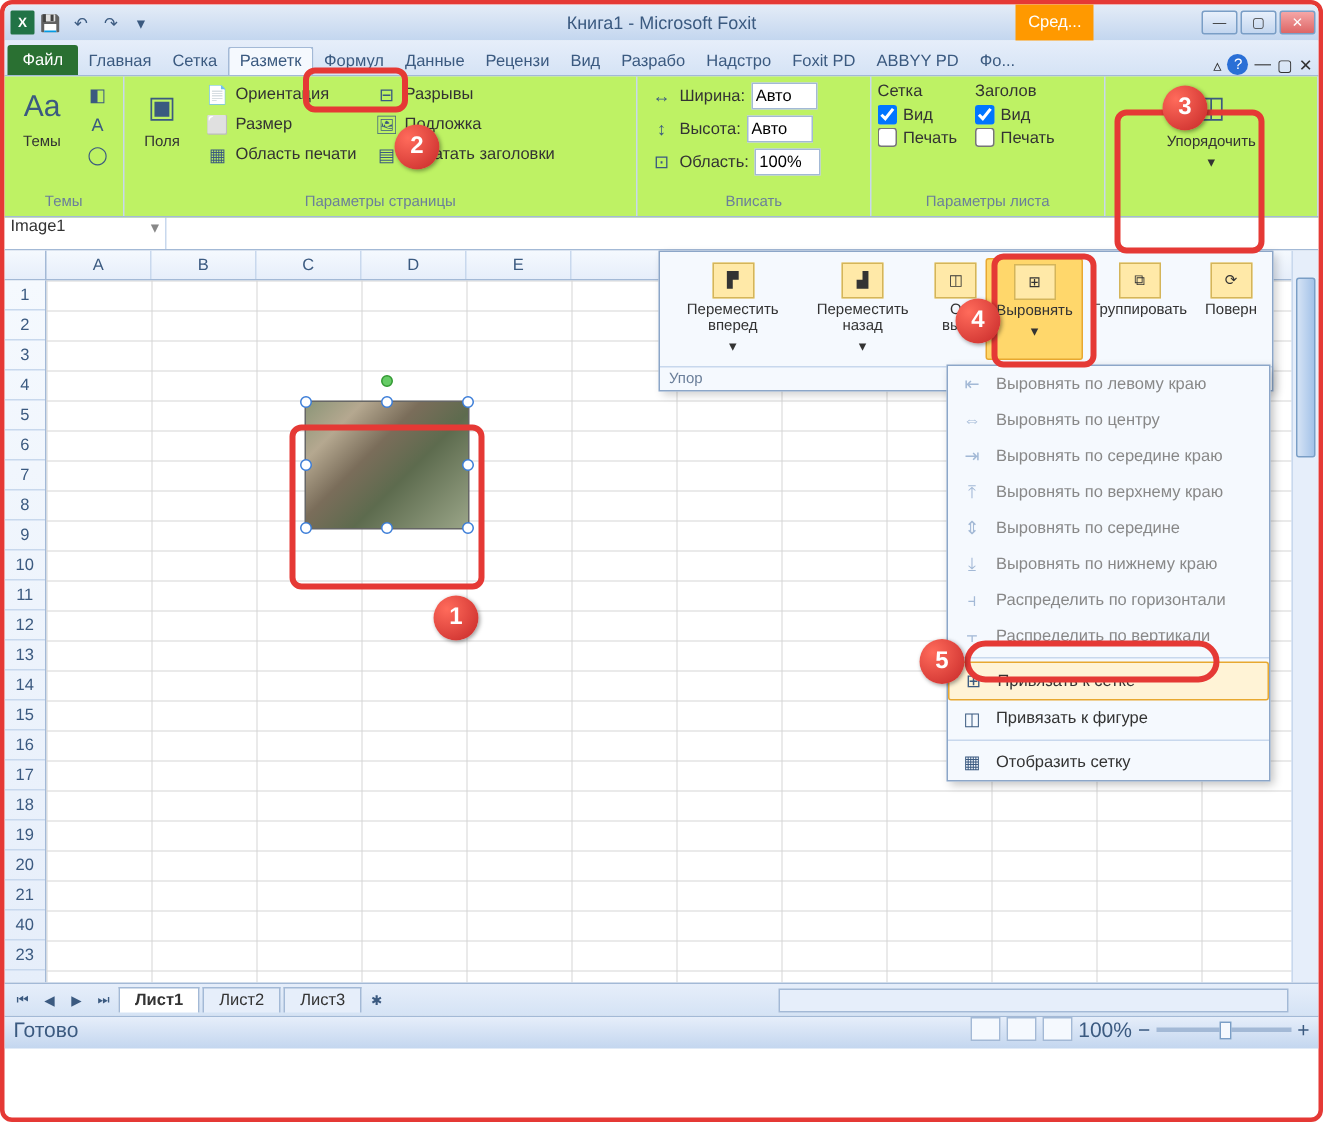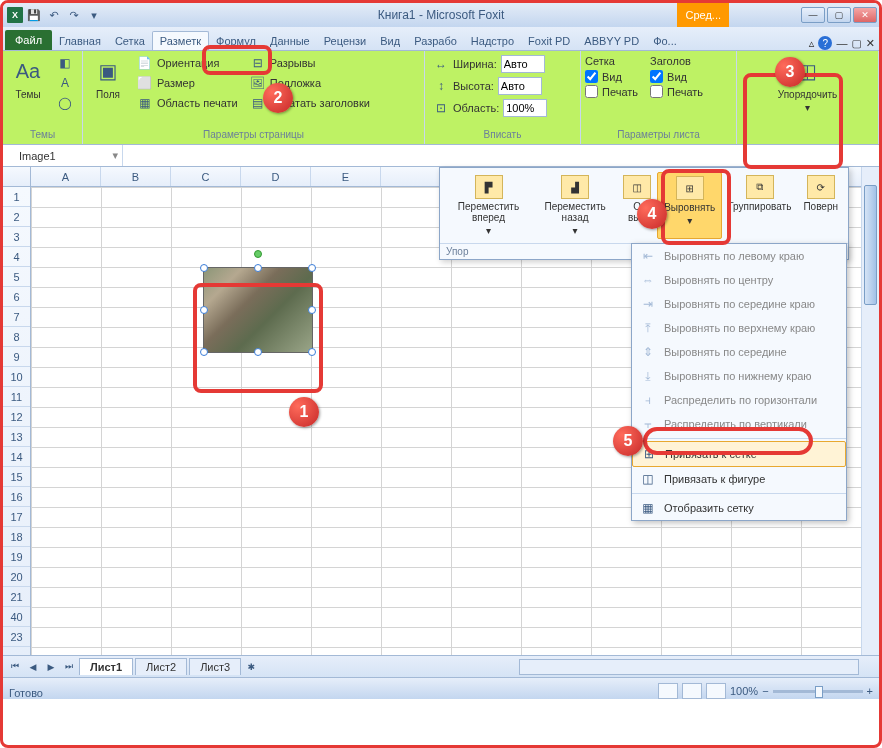--- a/index.html
+++ b/index.html
@@ -29,21 +29,21 @@
 .rbtn-large { display: flex; flex-direction: column; align-items: center; width: 42px; padding: 2px; cursor: pointer; font-size: 10px; text-align: center; gap: 2px; }
 .rbtn-large .ico { width: 32px; height: 32px; display: flex; align-items: center; justify-content: center; font-size: 20px; color: #3b5a80; }
 .rbtn-small { display: flex; align-items: center; gap: 4px; padding: 2px 4px; cursor: pointer; font-size: 11px; min-height: 20px; }
 .rbtn-small .ico { width: 16px; height: 16px; display: flex; align-items: center; justify-content: center; font-size: 12px; color: #3b5a80; }
 .col { display: flex; flex-direction: column; }
 .input-mini { width: 44px; height: 18px; font-size: 11px; border: 1px solid #a3b9d6; padding: 0 2px; }
 .chk { display: flex; align-items: center; gap: 4px; font-size: 11px; padding: 1px 0; }
 .chk input { width: 13px; height: 13px; }
 
 .formula-bar { height: 22px; border-bottom: 1px solid #a3b9d6; display: flex; align-items: center; background: #fff; }
-.name-box { width: 108px; border-right: 1px solid #c8d8ed; padding: 0 4px; font-size: 11px; display: flex; align-items: center; height: 100%; margin-left: 12px; }
+.name-box { width: 108px; border-right: 1px solid #c8d8ed; padding: 0 4px; font-size: 11px; display: flex; height: 100%; }
 .fx-area { display: flex; align-items: center; padding: 0 6px; gap: 8px; font-size: 11px; flex: 1; }
 .fx-label { font-style: italic; color: #666; }
 
 .sheet-area { position: relative; height: 488px; overflow: hidden; }
 .col-headers { display: flex; height: 20px; background: linear-gradient(#f5f9fe,#e6eefa); border-bottom: 1px solid #a3b9d6; }
 .row-header-spacer { width: 28px; border-right: 1px solid #a3b9d6; background: linear-gradient(#f5f9fe,#e6eefa); }
 .col-header { width: 70px; border-right: 1px solid #c8d8ed; text-align: center; font-size: 11px; line-height: 20px; color: #3b5a80; }
 .grid-body { display: flex; height: calc(100% - 20px); }
 .row-headers { width: 28px; background: linear-gradient(#f5f9fe,#e6eefa); border-right: 1px solid #a3b9d6; }
 .row-header { height: 20px; border-bottom: 1px solid #c8d8ed; text-align: center; font-size: 11px; line-height: 20px; color: #3b5a80; }
@@ -71,21 +71,21 @@
 .align-item.enabled .ico { color: #3b5a80; }
 .align-item.highlight { color: #333; border: 1px solid #e8a830; background: #fff3d6; border-radius: 2px; }
 .align-sep { height: 1px; background: #c8d8ed; margin: 2px 0; }
 
 .sheet-tabs { height: 22px; background: linear-gradient(#e6eefa,#d5e3f5); border-top: 1px solid #a3b9d6; display: flex; align-items: center; padding: 0 4px; gap: 2px; position: relative; }
 .nav-btn { width: 16px; height: 16px; display: flex; align-items: center; justify-content: center; font-size: 9px; color: #3b5a80; cursor: pointer; }
 .sheet-tab { padding: 2px 10px; font-size: 11px; background: #e6eefa; border: 1px solid #a3b9d6; border-bottom: none; cursor: pointer; }
 .sheet-tab.active { background: #fff; font-weight: bold; }
 .hscroll { position: absolute; right: 20px; width: 340px; height: 16px; background: #e6eefa; border: 1px solid #a3b9d6; }
 
-.status-bar { height: 22px; background: linear-gradient(#e6eefa,#c3d6ef); border-top: 1px solid #a3b9d6; display: flex; align-items: flex-end; padding: 0 6px; font-size: 11px; color: #3b5a80; }
+.status-bar { height: 22px; background: linear-gradient(#e6eefa,#c3d6ef); border-top: 1px solid #a3b9d6; display: flex; align-items: flex-start; padding: 0 6px; font-size: 14px; color: #3b5a80; }
 .status-right { margin-left: auto; display: flex; align-items: center; gap: 4px; }
 .view-btn { width: 20px; height: 16px; border: 1px solid #a3b9d6; background: #f5f9fe; cursor: pointer; }
 .zoom-slider { width: 90px; height: 3px; background: #a3b9d6; position: relative; }
 .zoom-thumb { position: absolute; left: 42px; top: -4px; width: 8px; height: 12px; background: #f5f9fe; border: 1px solid #7a9ec6; }
 
 .callout-ring { position: absolute; border: 4px solid #e53935; border-radius: 8px; pointer-events: none; z-index: 30; }
 .callout-num { position: absolute; width: 30px; height: 30px; border-radius: 50%; background: radial-gradient(circle at 30% 30%, #ff6b5b, #c62828); color: #fff; font-weight: bold; font-size: 16px; display: flex; align-items: center; justify-content: center; box-shadow: 1px 1px 3px rgba(0,0,0,.4); z-index: 35; }
 
 .vscroll { position: absolute; right: 0; top: 0; width: 18px; height: 100%; background: #e6eefa; border-left: 1px solid #c8d8ed; }
 .vscroll-thumb { position: absolute; top: 18px; left: 2px; width: 13px; height: 120px; background: linear-gradient(90deg,#d5e3f5,#a3c2e8); border: 1px solid #7a9ec6; border-radius: 2px; }

